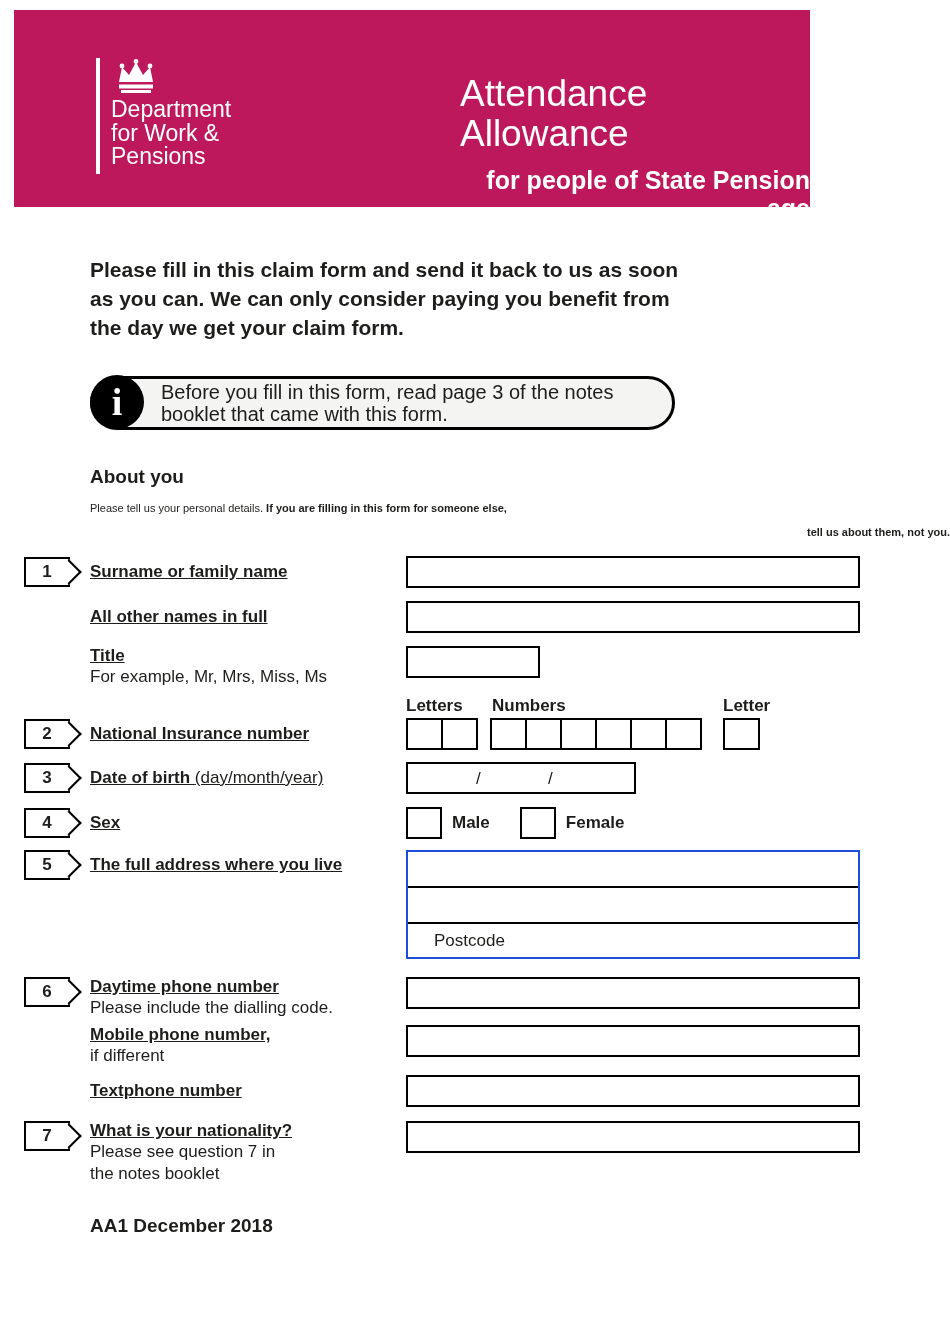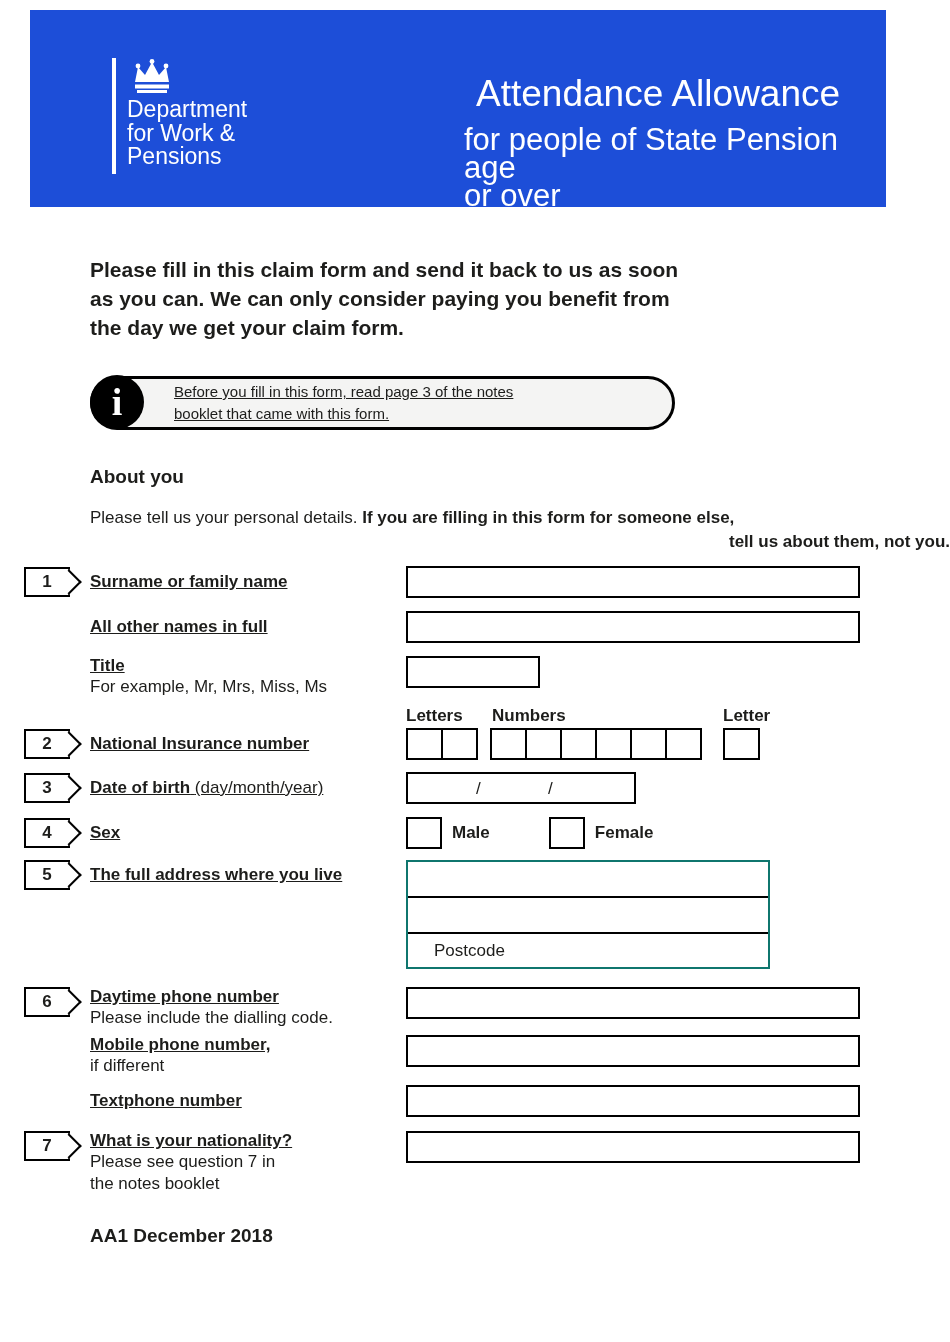--- a/index.html
+++ b/index.html
@@ -4,55 +4,55 @@
 <style>
   html,body { margin:0; padding:0; background:#ffffff; }
   .page {
     width:950px; height:1342px; position:relative; overflow:hidden;
     font-family:"Liberation Sans","DejaVu Sans",sans-serif;
     color:#1d1d1b; background:#fff;
   }
 
   
   .header {
-    position:absolute; left:30px; top:10px; width:856px; height:197px;
-    background:#1d4ed8; color:#fff;
+    position:absolute; left:14px; top:10px; width:796px; height:197px;
+    background:#be185d; color:#fff;
   }
   .dwp-logo { position:absolute; left:82px; top:48px; display:flex; }
   .logo-bar { width:4px; height:116px; background:#fff; margin-right:11px; }
   .logo-inner { display:flex; flex-direction:column; }
   .crown { width:46px; height:36px; margin:0 0 4px 2px; }
   .dept-line { font-size:23px; line-height:23.5px; font-weight:400; }
 
   .header-title { position:absolute; left:434px; top:52px; }
   .main-title { font-size:37px; line-height:40px; font-weight:400; margin:12px; }
-  .subtitle-line { font-size:31px; line-height:28px; font-weight:400; }
+  .subtitle-line { font-size:25px; line-height:28px; font-weight:700;text-align:right; }
   .subtitle-wrap { margin-top:8px; }
 
   
   .intro { margin:38px 0 8px 90px; font-size:21px; font-weight:bold; }
   .intro div { line-height:29px; }
 
   
   .info-box {
     margin:34px 0 0 90px; width:585px; height:54px; box-sizing:border-box;
     border:3px solid #000; border-radius:29px; background:#f4f4f3;
     display:flex; align-items:center; position:relative;
   }
   .info-icon {
     width:54px; height:54px; border-radius:50%; background:#000; color:#fff;
     display:flex; align-items:center; justify-content:center;
     font-family:"Liberation Serif","DejaVu Serif",serif;
     font-size:38px; font-weight:bold; flex:0 0 54px; margin:-3px 0 0 -3px;
   }
-  .info-text { padding-left:30px; font-size:15px; line-height:22px;text-decoration:underline; }
+  .info-text { padding-left:17px; font-size:20px; line-height:22px; }
 
   
   .about-heading { margin:36px 0 0 90px; font-size:19px; font-weight:bold; }
-  .about-intro { margin:18px 0 0 90px; font-size:17px; line-height:24px; }
+  .about-intro { margin:8px 0 0 90px; font-size:11px; line-height:24px; }
   .about-intro .b { font-weight:bold; }
 
   
   .qrow {
     display:grid; grid-template-columns:66px 316px 454px;
     margin-left:24px; align-items:center;
   }
   .qrow.top { align-items:start; }
   .label { font-size:17px; font-weight:bold; padding-right:10px;text-decoration:underline; }
   .hint { font-size:17px; font-weight:normal; line-height:22px; }
@@ -89,24 +89,24 @@
 
   
   .dob { width:230px; position:relative; font-size:17px; }
   .dob span { position:absolute; top:5px; }
   .dob .s1 { left:68px; } .dob .s2 { left:140px; }
 
   
   .sex-row { display:flex; align-items:center; }
   .checkbox { box-sizing:border-box; width:36px; height:32px; border:2px solid #000; background:#fff; }
   .sex-label { font-size:17px; font-weight:bold; margin-left:10px; }
-  .sex-label.male { margin-right:59px; }
-
-  
-  .address-box { width:364px; box-sizing:border-box; border:2px solid #0f766e; background:#fff; }
+  .sex-label.male { margin-right:30px; }
+
+  
+  .address-box { width:454px; box-sizing:border-box; border:2px solid #1d4ed8; background:#fff; }
   .address-row { height:34px; border-bottom:2px solid #000; }
   .address-row.last { border-bottom:none; height:33px; display:flex; align-items:center; }
   .postcode-label { font-size:17px; padding-left:26px; font-weight:normal; }
 
   
   .textphone-notice {
     margin:8px 0 0 90px; width:768px; display:flex;
     justify-content:space-between; align-items:flex-start;
   }
   .notice-text { font-size:17px; font-weight:bold; line-height:22px; width:710px; }

